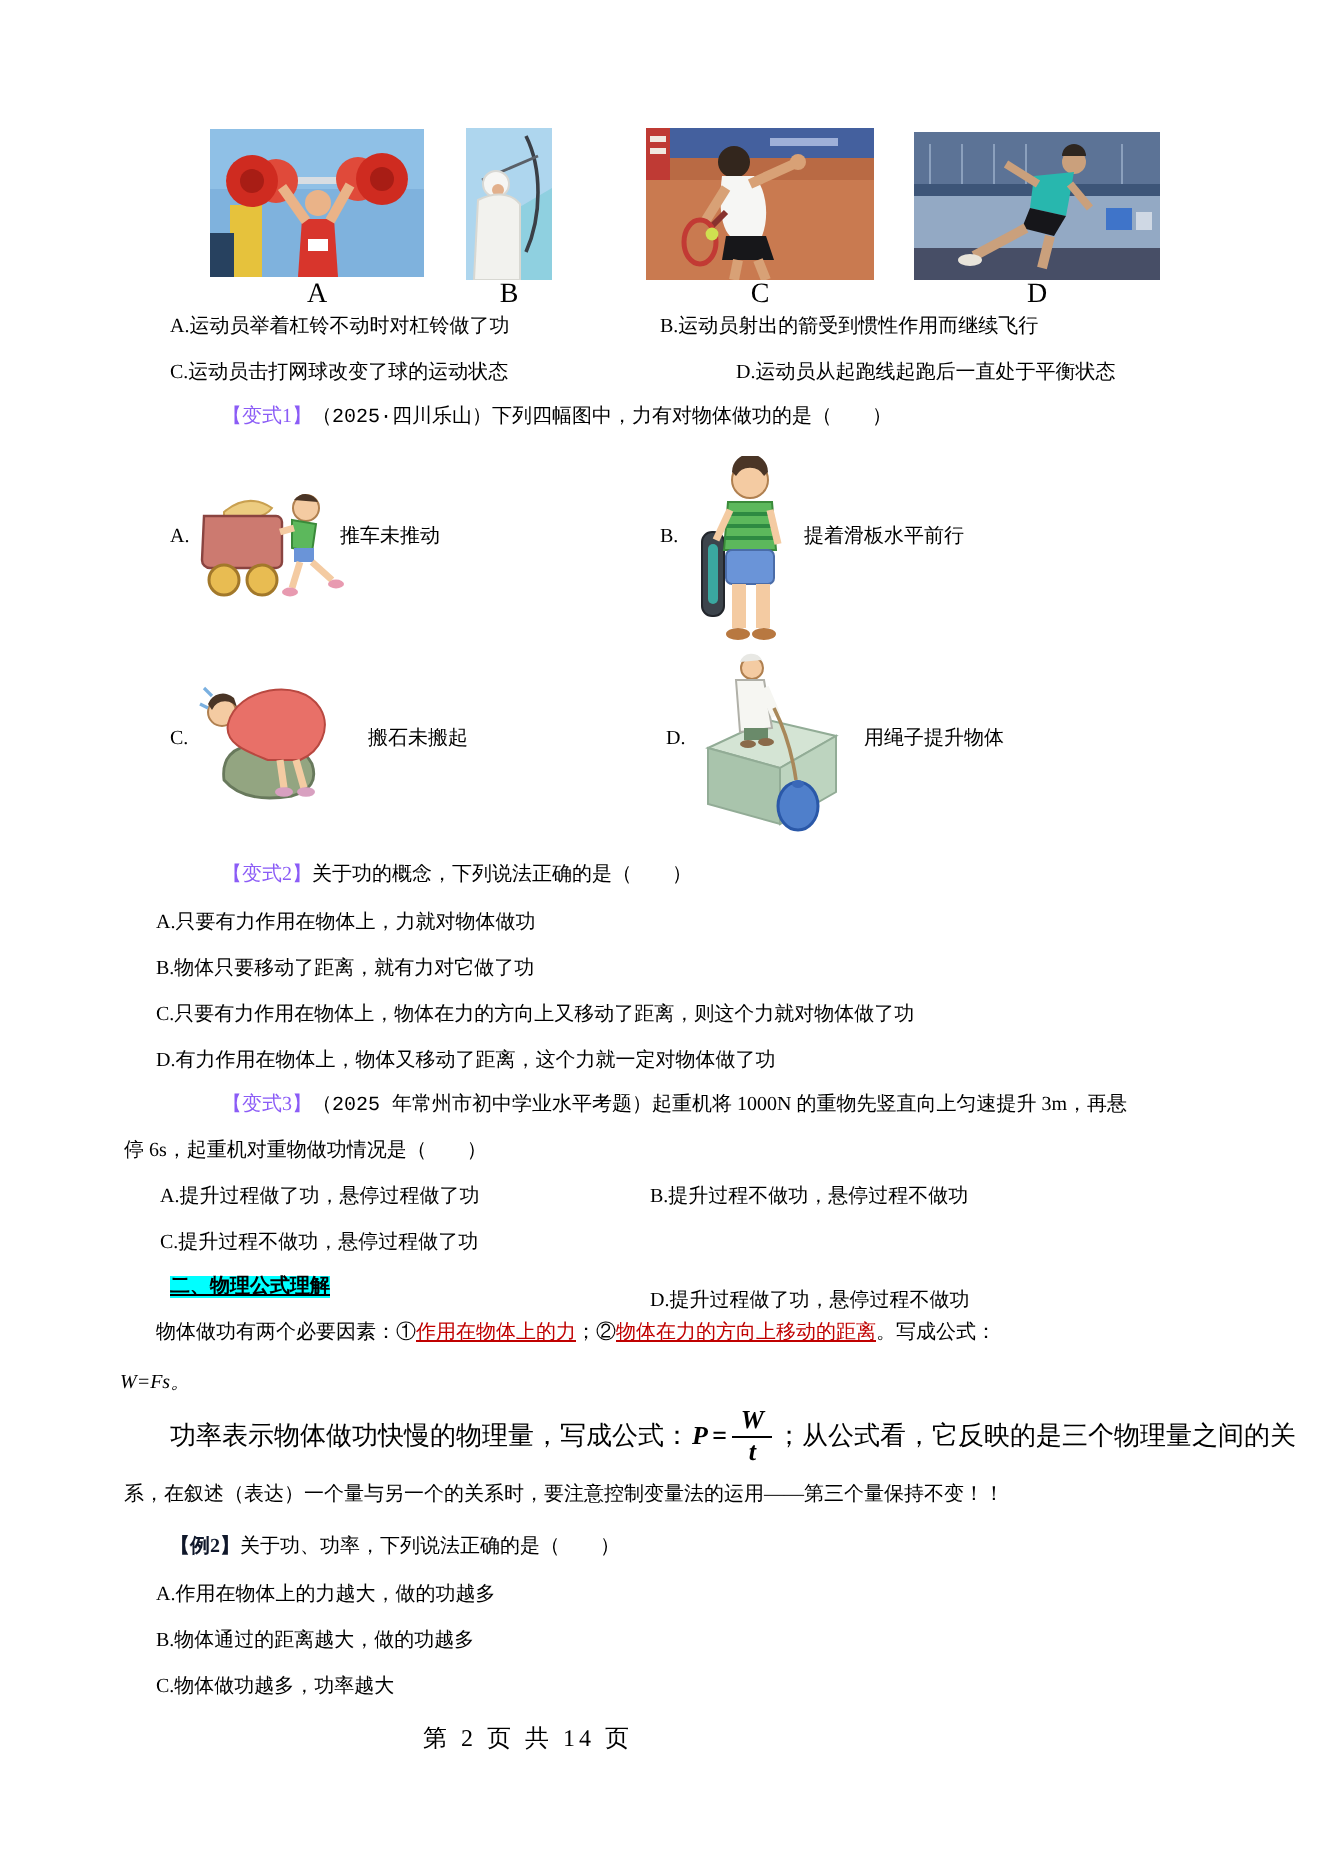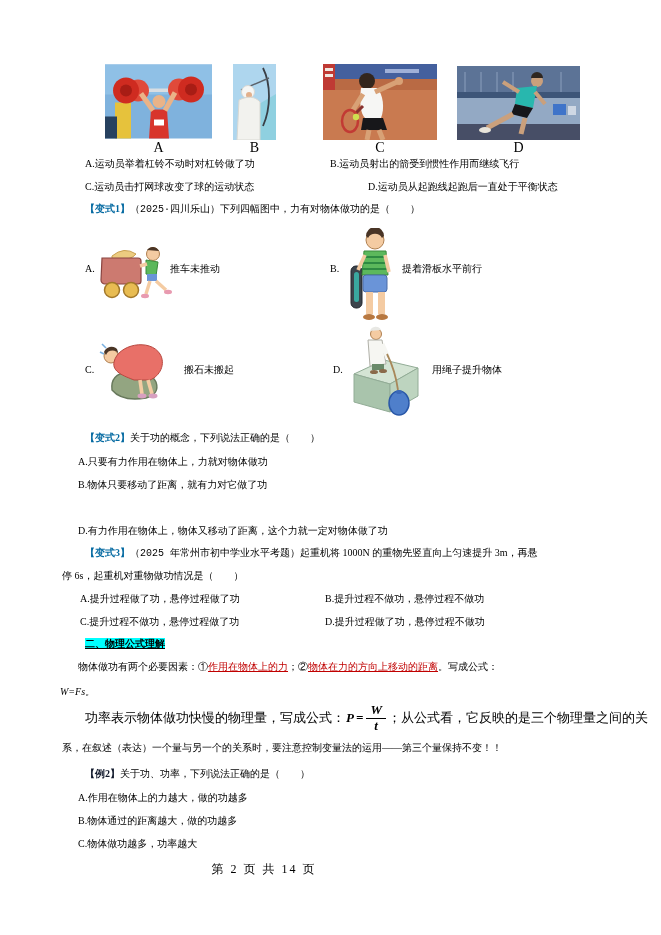--- a/index.html
+++ b/index.html
@@ -2,21 +2,21 @@
 <html><head>
 <meta charset="utf-8">
 <style>
   html,body{margin:0;padding:0;background:#fff;}
   body{width:661px;height:935px;font-family:"Liberation Serif","DejaVu Serif",serif;color:#000;}
   .page{position:relative;width:661px;height:935px;background:#fff;overflow:hidden;}
   .line{position:absolute;font-size:10px;line-height:1.4;white-space:nowrap;}
   .photo{position:absolute;}
   .photo svg{display:block;width:100%;height:100%;}
   .plabel{position:absolute;text-align:center;font-size:14px;font-family:"Liberation Serif",serif;}
-  .tag-m{color:#0369a1;font-weight:bold;}
+  .tag-m{color:#8b5cf6;font-weight:normal;margin-left:26px;}
   .tag-b{color:#0f172a;font-weight:bold;}
   .src{color:#000000;font-family:Liberation Mono, monospace;}
   .red-u{color:#c00000;text-decoration:underline;}
   .sec-title{background:#00ffff;font-weight:bold;text-decoration:underline;}
   .formula-i{font-style:italic;}
   .fline{position:absolute;display:flex;align-items:center;font-size:13px;white-space:nowrap;}
   .frac{display:inline-block;text-align:center;font-style:italic;font-weight:bold;margin:0 2px;vertical-align:middle;}
   .frac .num{display:block;border-bottom:1.4px solid #000;padding:0 4px;line-height:1.15;}
   .frac .den{display:block;line-height:1.15;}
   .plhs{font-style:italic;font-weight:bold;margin:0 1px;}
@@ -204,30 +204,31 @@
       <ellipse cx="53" cy="68" rx="3" ry="2" fill="#3a68b8"></ellipse>
     </svg>
   </div>
   <div class="line" style="left:432px;top:363px;">用绳子提升物体</div>
 
   <div class="line" style="left:85px;top:431px;">
     <span class="tag-m">【变式2】</span><span>关于功的概念，下列说法正确的是（　　）</span>
   </div>
   <div class="line" style="left:78px;top:455px;">A.只要有力作用在物体上，力就对物体做功</div>
   <div class="line" style="left:78px;top:478px;">B.物体只要移动了距离，就有力对它做了功</div>
+  <div class="line" style="left:78px;top:501px;">C.只要有力作用在物体上，物体在力的方向上又移动了距离，则这个力就对物体做了功</div>
   <div class="line" style="left:78px;top:524px;">D.有力作用在物体上，物体又移动了距离，这个力就一定对物体做了功</div>
 
   <div class="line" style="left:85px;top:546px;">
     <span class="tag-m">【变式3】</span><span class="src">（2025 年常州市初中学业水平考题）</span><span>起重机将 1000N 的重物先竖直向上匀速提升 3m，再悬</span>
   </div>
   <div class="line" style="left:62px;top:569px;">停 6s，起重机对重物做功情况是（　　）</div>
   <div class="line" style="left:80px;top:592px;">A.提升过程做了功，悬停过程做了功</div>
   <div class="line" style="left:325px;top:592px;">B.提升过程不做功，悬停过程不做功</div>
   <div class="line" style="left:80px;top:615px;">C.提升过程不做功，悬停过程做了功</div>
-  <div class="line" style="left:325px;top:615px;">D.提升过程做了功，悬停过程不做功</div>
+  <div class="line" style="left:325px;top:644px;">D.提升过程做了功，悬停过程不做功</div>
 
   <div class="line" style="left:85px;top:637px;">
     <span class="sec-title">二、物理公式理解</span>
   </div>
   <div class="line" style="left:78px;top:660px;">
     <span>物体做功有两个必要因素：①</span><span class="red-u">作用在物体上的力</span><span>；②</span><span class="red-u">物体在力的方向上移动的距离</span><span>。写成公式：</span>
   </div>
   <div class="line formula-i" style="left:60px;top:685px;">W=Fs。</div>
 
   <div class="fline" style="left:85px;top:700px;height:36px;">

